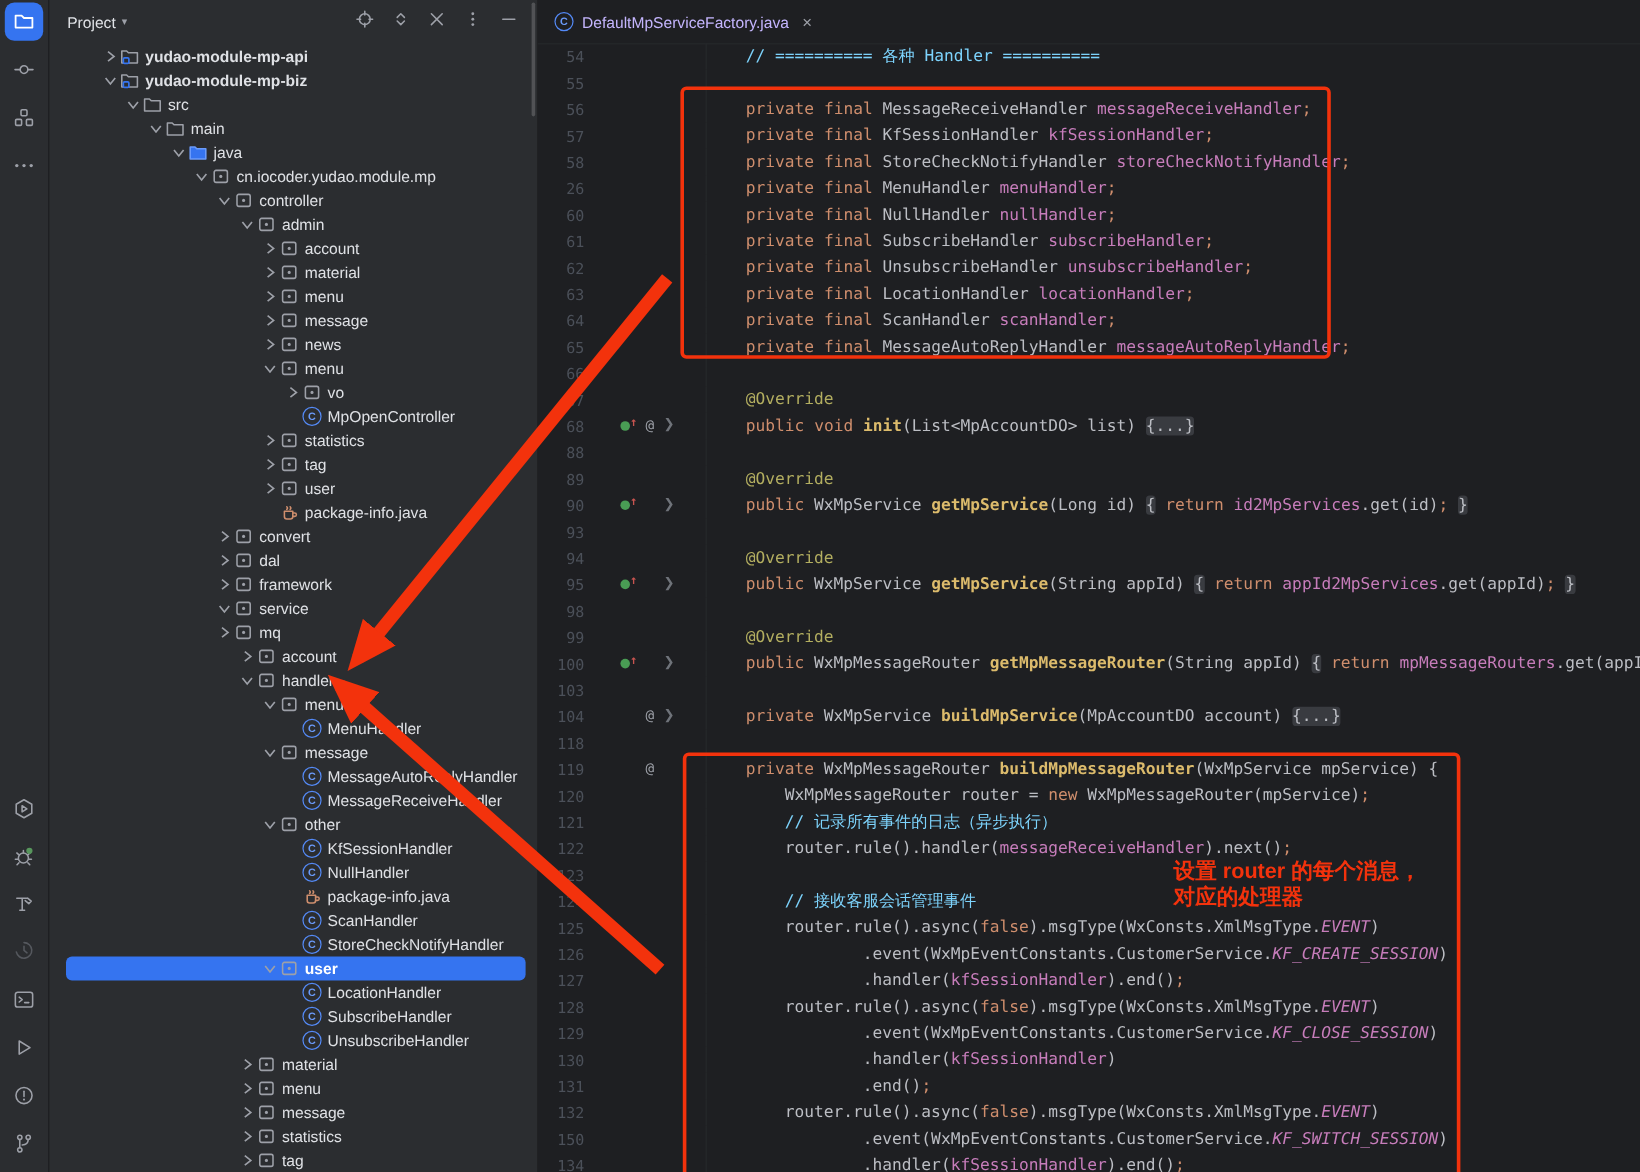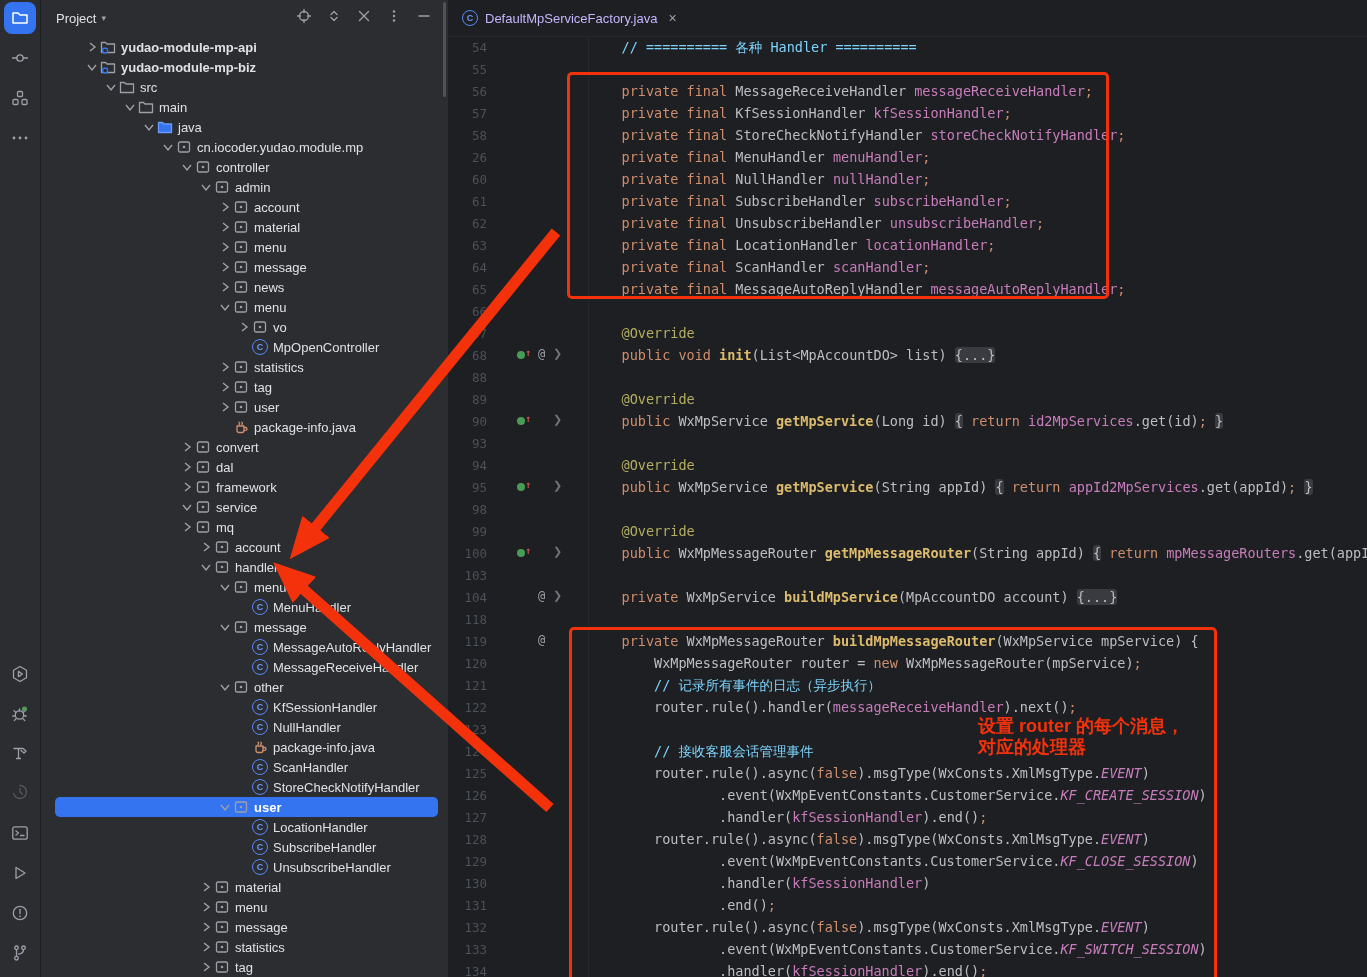--- a/index.html
+++ b/index.html
@@ -1110,21 +1110,21 @@
           <span class="ln">131</span>
           <span class="gi"></span>
           <span class="ct"><span class="pl">                .end()</span><span class="sm">;</span></span>
         </div>
         <div class="cl">
           <span class="ln">132</span>
           <span class="gi"></span>
           <span class="ct"><span class="pl">        router.rule().async(</span><span class="kw">false</span><span class="pl">).msgType(WxConsts.XmlMsgType.</span><span class="cn">EVENT</span><span class="pl">)</span></span>
         </div>
         <div class="cl">
-          <span class="ln">133</span>
+          <span class="ln">150</span>
           <span class="gi"></span>
           <span class="ct"><span class="pl">                .event(WxMpEventConstants.CustomerService.</span><span class="cn">KF_SWITCH_SESSION</span><span class="pl">)</span></span>
         </div>
         <div class="cl">
           <span class="ln">134</span>
           <span class="gi"></span>
           <span class="ct"><span class="pl">                .handler(</span><span class="fd">kfSessionHandler</span><span class="pl">).end()</span><span class="sm">;</span></span>
         </div>
       </div>
   </div>

